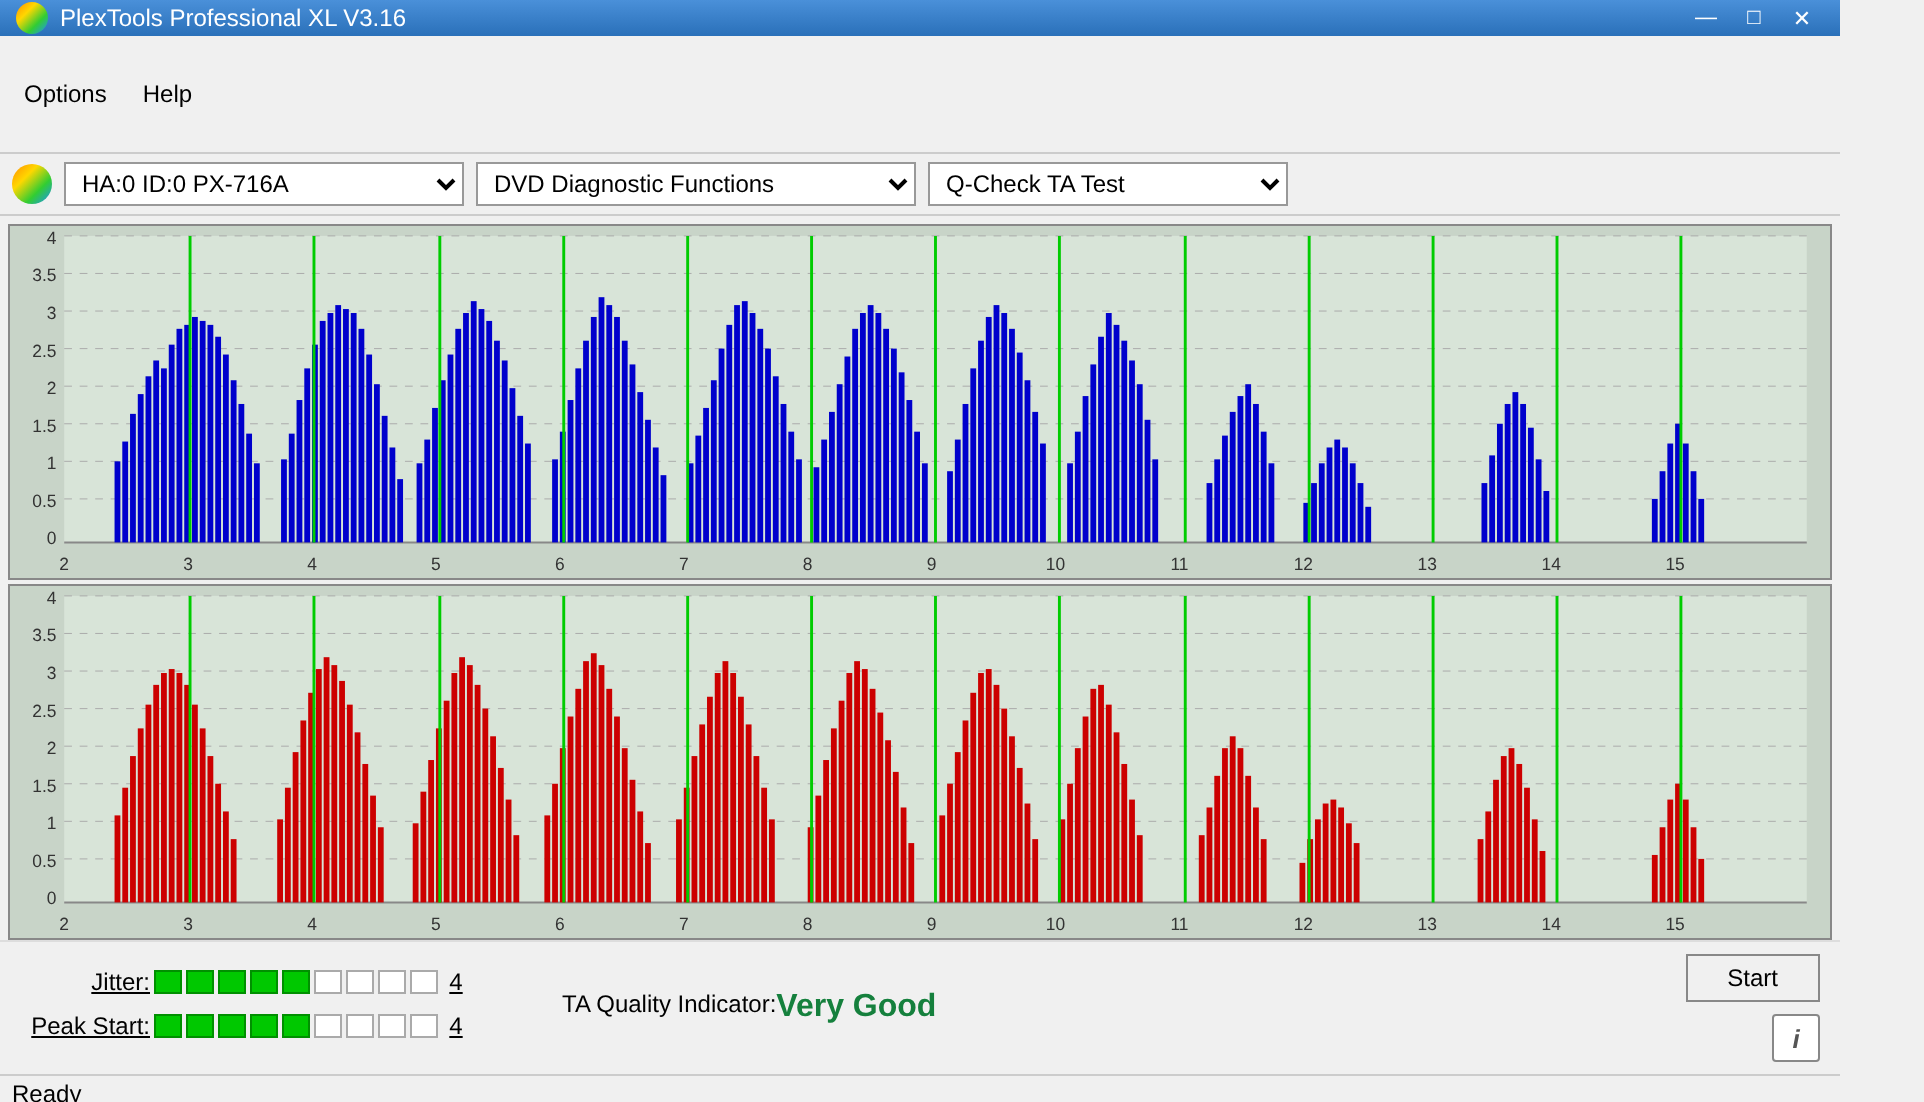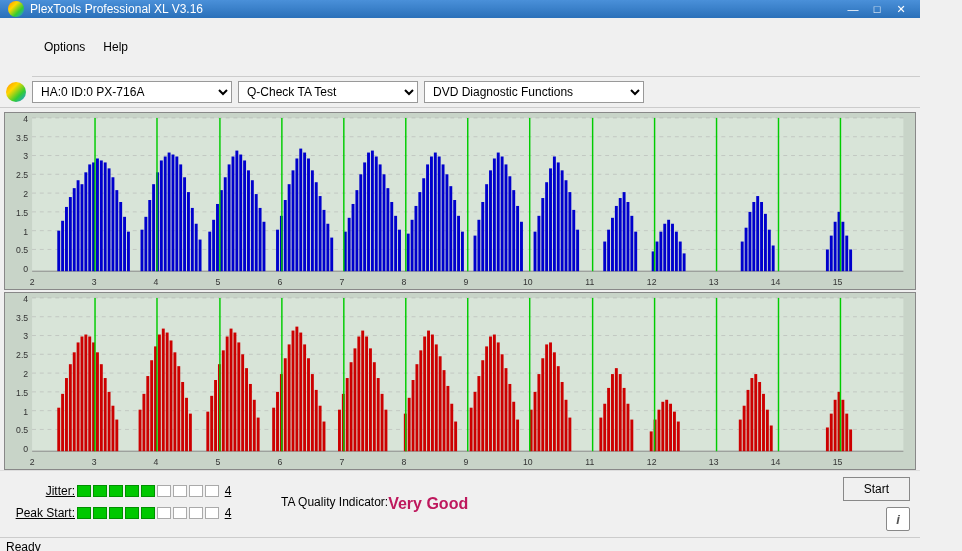--- a/index.html
+++ b/index.html
@@ -52,21 +52,20 @@
       align-items: center;
       justify-content: center;
       font-size: 11px;
     }
     .menu-bar {
       background: #f0f0f0;
       border-bottom: 1px solid #ccc;
       padding: 20px 4px;
       display: flex;
       gap: 2px;
-      margin-left: 32px;
     }
     .menu-item {
       padding: 2px 8px;
       cursor: pointer;
       font-size: 12px;
     }
     .toolbar {
       background: #f0f0f0;
       padding: 4px 6px;
       display: flex;
@@ -141,21 +140,21 @@
       width: 14px;
       text-align: center;
     }
     .ta-quality-section {
       display: flex;
       flex-direction: row;
       align-items: flex-start;
       margin-left: 20px;
     }
     .ta-quality-label { font-size: 12px; }
-    .ta-quality-value { font-size: 16px; font-weight: bold; color: #be185d; }
+    .ta-quality-value { font-size: 16px; font-weight: bold; color: #15803d; }
     .start-btn {
       background: #f0f0f0;
       border: 1px solid #888;
       padding: 4px 20px;
       font-size: 12px;
       cursor: pointer;
       margin-left: auto;
     }
     .info-btn {
       width: 24px;
@@ -213,25 +212,25 @@
   <div class="menu-bar">
     <span class="menu-item">Options</span>
     <span class="menu-item">Help</span>
   </div>
 
   <div class="toolbar">
     <div class="toolbar-icon"></div>
     <select class="toolbar-select drive">
       <option>HA:0 ID:0  PX-716A</option>
     </select>
+    <select class="toolbar-select functions">
+      <option>DVD Diagnostic Functions</option>
+    </select>
     <select class="toolbar-select test">
       <option>Q-Check TA Test</option>
-    </select>
-    <select class="toolbar-select functions">
-      <option>DVD Diagnostic Functions</option>
     </select>
   </div>
 
   <div class="charts-area">
 
     <div class="chart-container" style="height:178px;">
       <svg class="chart-svg" viewBox="0 0 940 178" preserveAspectRatio="none" xmlns="http://www.w3.org/2000/svg">
 
         <rect width="940" height="178" fill="#c8d4c8"></rect>
 

